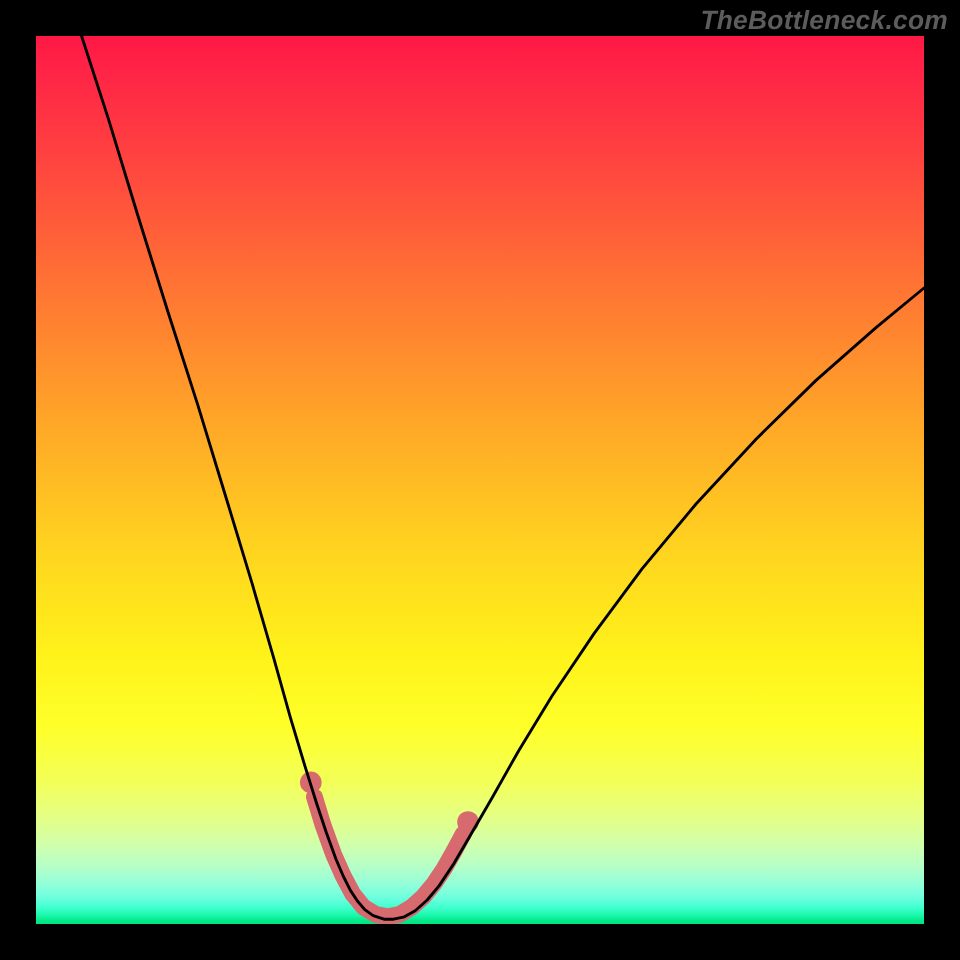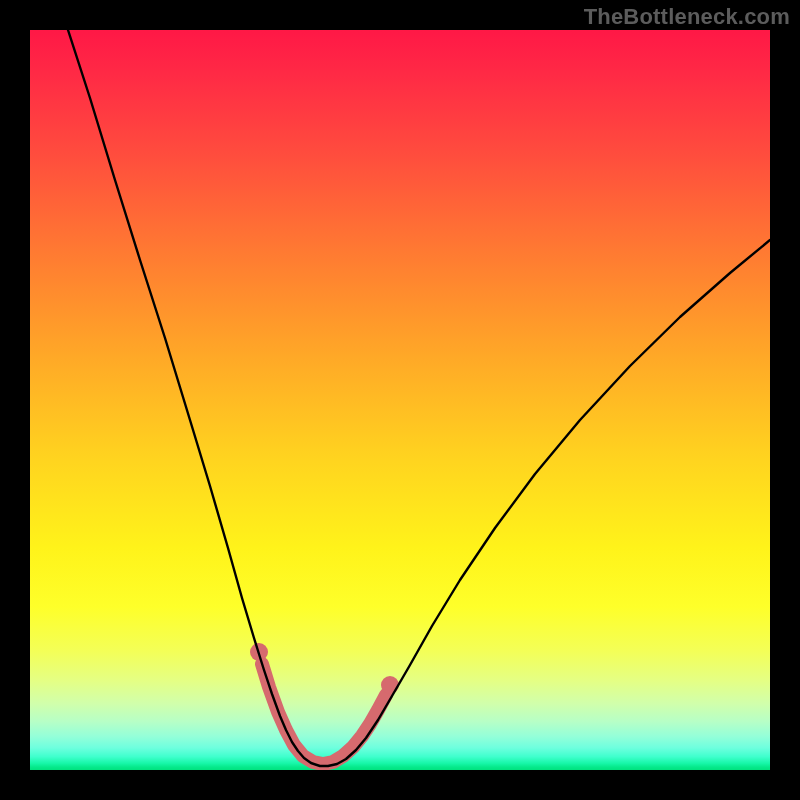--- a/index.html
+++ b/index.html
@@ -56,20 +56,21 @@
   }
   .watermark {
     position: absolute;
     top: 4px;
     right: 10px;
     color: #5c5c5c;
     font-size: 22px;
     font-weight: 600;
     letter-spacing: 0.2px;
     user-select: none;
+    font-style: italic;
   }
 </style>
 </head>
 <body>
 
 <div class="frame">
   <div class="watermark">TheBottleneck.com</div>
 
   <div class="plot">
     <svg class="curve" viewBox="0 0 740 740" preserveAspectRatio="none">

